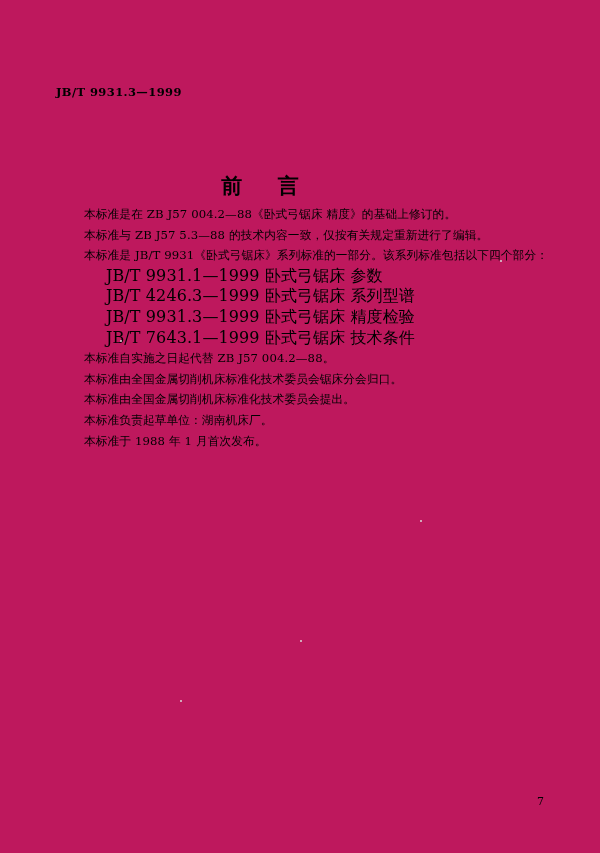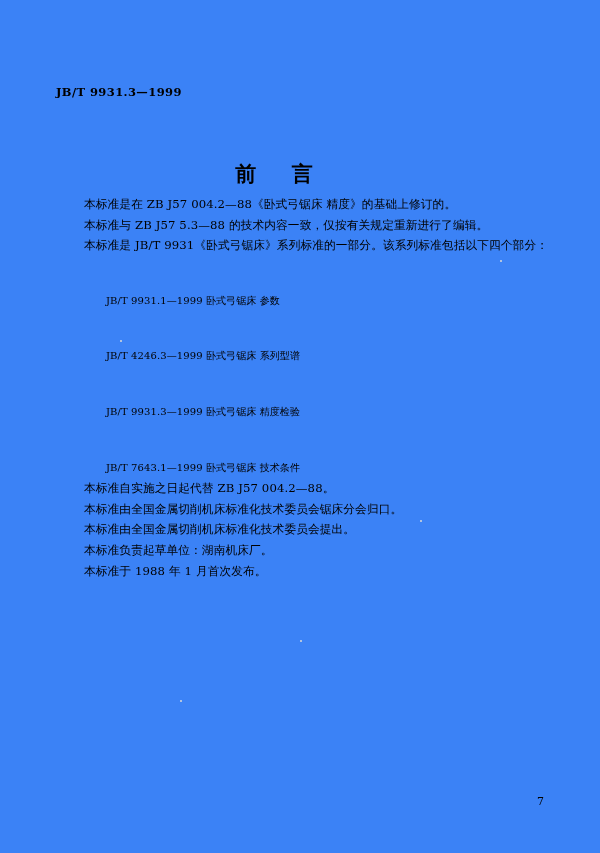--- a/index.html
+++ b/index.html
@@ -13,64 +13,62 @@
     position: relative;
     font-family: "DejaVu Serif", "Liberation Serif", serif;
     color: #000000;
     overflow: hidden;
   }
   .page {
     position: absolute;
     top: 0; left: 0;
     width: 600px;
     height: 853px;
-    background: #3b82f6;
+    background: #be185d;
   }
   .header-code {
     position: absolute;
     left: 56px;
     top: 85px;
     font-size: 11.5px;
     letter-spacing: 0.4px;
     font-family: "DejaVu Serif", "Liberation Serif", serif;
     font-weight: 600;
     white-space: nowrap;
   }
   .title {
     position: absolute;
-    top: 160px;
+    top: 172px;
     left: 0;
     width: 520px;
     text-align: center;
     font-size: 21px;
     font-weight: bold;
     letter-spacing: 14px;
     text-indent: 14px;
     font-family: "DejaVu Sans", "Liberation Sans", sans-serif;
-    padding-left: 14px;
   }
   .body-block {
     position: absolute;
     left: 84px;
-    top: 194px;
+    top: 204px;
     width: 450px;
   }
   .para {
     font-size: 11.7px;
     line-height: 20.6px;
     white-space: nowrap;
     letter-spacing: 0.1px;
   }
   .sub {
-    font-size: 10px;
+    font-size: 16px;
     line-height: 20.6px;
     white-space: nowrap;
     padding-left: 22px;
     letter-spacing: 0.1px;
-    margin-top: 35px;
   }
   .page-number {
     position: absolute;
     right: 56px;
     top: 795px;
     font-size: 11px;
     font-family: "DejaVu Serif", "Liberation Serif", serif;
   }
   .speck {
     position: absolute;

